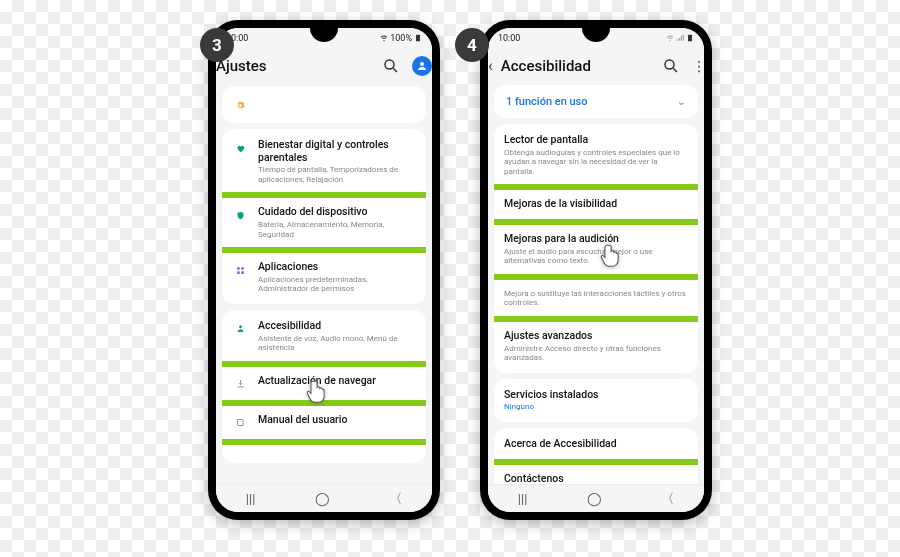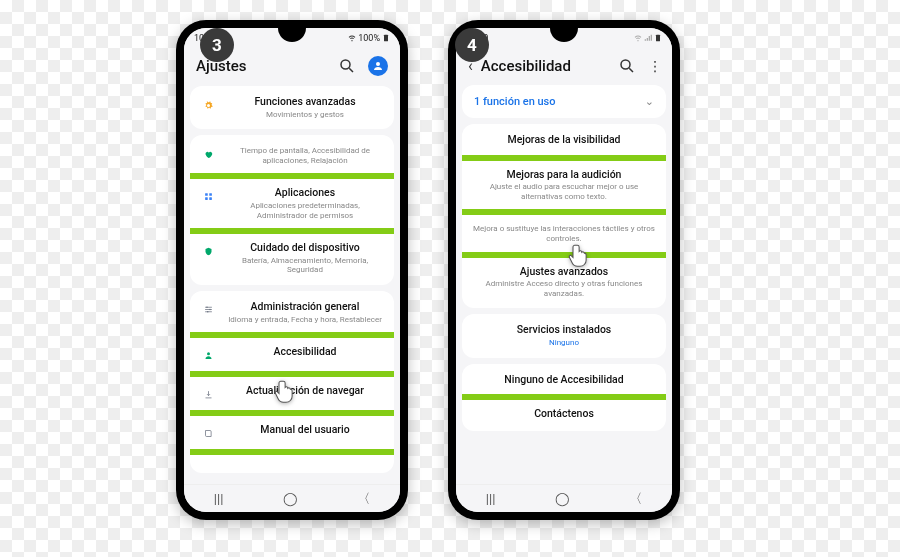--- a/index.html
+++ b/index.html
@@ -7,21 +7,21 @@
       width:900px; height:557px;
       background-image:
         linear-gradient(45deg,#eee 25%,transparent 25%),
         linear-gradient(-45deg,#eee 25%,transparent 25%),
         linear-gradient(45deg,transparent 75%,#eee 75%),
         linear-gradient(-45deg,transparent 75%,#eee 75%);
       background-size:24px 24px;
       background-position:0 0,0 12px,12px -12px,-12px 0;
       position:relative;
     }
-    .stage { position:absolute; left:176px; top:20px; display:flex; gap:40px;text-align:center; }
+    .stage { position:absolute; left:208px; top:20px; display:flex; gap:40px; }
     .step-badge {
       position:absolute; width:34px; height:34px; border-radius:50%;
       background:#3a3a3a; color:#fff; display:flex; align-items:center; justify-content:center;
       font-weight:700; font-size:17px; z-index:10;
     }
     .badge-3 { left:200px; top:28px; }
     .badge-4 { left:455px; top:28px; }
     .phone {
       width:232px; height:500px; background:#000; border-radius:30px; padding:8px;
       box-shadow:0 4px 14px rgba(0,0,0,.25); position:relative;
@@ -35,21 +35,21 @@
       width:28px; height:14px; background:#000; border-radius:0 0 14px 14px; z-index:5;
     }
     .status-bar {
       height:20px; display:flex; justify-content:space-between; align-items:center;
       padding:0 10px; font-size:9px; color:#222; background:#f5f5f7;
     }
     .status-right { display:flex; align-items:center; gap:2px; }
     .status-right svg { width:8px; height:8px; }
     .header {
       display:flex; align-items:center; justify-content:space-between;
-      padding:8px 12px 10px; background:#f5f5f7;
+      padding:8px 0 10px; background:#f5f5f7;
     }
     .header-left { display:flex; align-items:center; gap:8px; }
     .header-title { font-size:15px; font-weight:500; color:#111; }
     .header-actions { display:flex; align-items:center; gap:12px; }
     .icon-btn { width:18px; height:18px; display:flex; align-items:center; justify-content:center; }
     .avatar { width:20px; height:20px; border-radius:50%; background:#1a73e8; display:flex; align-items:center; justify-content:center; }
     .avatar svg { width:12px; height:12px; fill:#fff; }
     .content { flex:1; overflow:hidden; padding:0 6px; }
     .card {
       background:#fff; border-radius:12px; margin-bottom:6px; padding:2px 0;
@@ -131,97 +131,79 @@
       <div class="content" id="p1-content">
           <div class="card">
             <div class="row">
               <div class="row-icon">
                 <div class="ci" style="color:#f5a623">
                   <svg viewBox="0 0 24 24" fill="currentColor">
                     <path d="M12 8a4 4 0 100 8 4 4 0 000-8zm9 4l2 1-1 3-2-1a8 8 0 01-2 2l1 2-3 1-1-2h-3l-1 2-3-1 1-2a8 8 0 01-2-2l-2 1-1-3 2-1v-3l-2-1 1-3 2 1a8 8 0 012-2L7 2l3-1 1 2h3l1-2 3 1-1 2a8 8 0 012 2l2-1 1 3-2 1z"></path>
                   </svg>
                 </div>
               </div>
-              <div class="row-body">
-                <div class="row-title">Funciones avanzadas</div>
-                <div class="row-sub">Movimientos y gestos</div>
-              </div>
             </div>
           </div>
           <div class="card">
             <div class="row">
               <div class="row-icon">
                 <div class="ci" style="color:#00a86b">
                   <svg viewBox="0 0 24 24" fill="currentColor">
                     <path d="M12 21s-8-5-8-11a5 5 0 019-3 5 5 0 019 3c0 6-8 11-8 11z"></path>
                   </svg>
                 </div>
               </div>
               <div class="row-body">
-                <div class="row-sub">Tiempo de pantalla, Accesibilidad de aplicaciones, Relajación</div>
+                <div class="row-title">Bienestar digital y controles parentales</div>
+                <div class="row-sub">Tiempo de pantalla, Temporizadores de aplicaciones, Relajación</div>
+              </div>
+            </div>
+            <div class="row">
+              <div class="row-icon">
+                <div class="ci" style="color:#00a86b">
+                  <svg viewBox="0 0 24 24" fill="currentColor">
+                    <path d="M12 2l8 3v6c0 5-3 9-8 11-5-2-8-6-8-11V5z"></path>
+                  </svg>
+                </div>
+              </div>
+              <div class="row-body">
+                <div class="row-title">Cuidado del dispositivo</div>
+                <div class="row-sub">Batería, Almacenamiento, Memoria, Seguridad</div>
               </div>
             </div>
             <div class="row">
               <div class="row-icon">
                 <div class="ci" style="color:#3b82f6">
                   <svg viewBox="0 0 24 24" fill="currentColor">
                     <rect x="3" y="3" width="7" height="7" rx="1"></rect>
                     <rect x="14" y="3" width="7" height="7" rx="1"></rect>
                     <rect x="3" y="14" width="7" height="7" rx="1"></rect>
                     <rect x="14" y="14" width="7" height="7" rx="1"></rect>
                   </svg>
                 </div>
               </div>
               <div class="row-body">
                 <div class="row-title">Aplicaciones</div>
                 <div class="row-sub">Aplicaciones predeterminadas, Administrador de permisos</div>
               </div>
             </div>
-            <div class="row">
-              <div class="row-icon">
-                <div class="ci" style="color:#00a86b">
-                  <svg viewBox="0 0 24 24" fill="currentColor">
-                    <path d="M12 2l8 3v6c0 5-3 9-8 11-5-2-8-6-8-11V5z"></path>
-                  </svg>
-                </div>
-              </div>
-              <div class="row-body">
-                <div class="row-title">Cuidado del dispositivo</div>
-                <div class="row-sub">Batería, Almacenamiento, Memoria, Seguridad</div>
-              </div>
-            </div>
           </div>
           <div class="card">
             <div class="row">
               <div class="row-icon">
-                <div class="ci" style="color:#6b7280">
-                  <svg viewBox="0 0 24 24" fill="currentColor">
-                    <path d="M3 6h18M3 12h18M3 18h18" stroke-width="2" stroke="currentColor" fill="none"></path>
-                    <circle cx="8" cy="6" r="2"></circle>
-                    <circle cx="16" cy="12" r="2"></circle>
-                    <circle cx="10" cy="18" r="2"></circle>
-                  </svg>
-                </div>
-              </div>
-              <div class="row-body">
-                <div class="row-title">Administración general</div>
-                <div class="row-sub">Idioma y entrada, Fecha y hora, Restablecer</div>
-              </div>
-            </div>
-            <div class="row">
-              <div class="row-icon">
                 <div class="ci" style="color:#00a86b">
                   <svg viewBox="0 0 24 24" fill="currentColor">
                     <circle cx="12" cy="7" r="4"></circle>
                     <path d="M4 21c0-4 4-7 8-7s8 3 8 7z"></path>
                   </svg>
                 </div>
               </div>
               <div class="row-body">
                 <div class="row-title">Accesibilidad</div>
+                <div class="row-sub">Asistente de voz, Audio mono, Menú de asistencia</div>
               </div>
             </div>
             <div class="row">
               <div class="row-icon">
                 <div class="ci" style="color:#6b7280">
                   <svg viewBox="0 0 24 24" fill="currentColor">
                     <path d="M12 3v12m0 0l-4-4m4 4l4-4M4 21h16" stroke="currentColor" stroke-width="2" fill="none"></path>
                   </svg>
                 </div>
               </div>
@@ -292,20 +274,26 @@
       </div>
       <div class="content">
         <div class="banner">
           <span class="banner-text">1 función en uso</span>
           <span class="chev-down">⌄</span>
         </div>
         <div id="p2-content">
             <div class="card">
               <div class="row">
                 <div class="row-body">
+                  <div class="row-title">Lector de pantalla</div>
+                  <div class="row-sub">Obtenga audioguías y controles especiales que lo ayudan a navegar sin la necesidad de ver la pantalla.</div>
+                </div>
+              </div>
+              <div class="row">
+                <div class="row-body">
                   <div class="row-title">Mejoras de la visibilidad</div>
                 </div>
               </div>
               <div class="row">
                 <div class="row-body">
                   <div class="row-title">Mejoras para la audición</div>
                   <div class="row-sub">Ajuste el audio para escuchar mejor o use alternativas como texto.</div>
                 </div>
               </div>
               <div class="row">
@@ -324,21 +312,21 @@
               <div class="row">
                 <div class="row-body">
                   <div class="row-title">Servicios instalados</div>
                   <div class="row-sub blue">Ninguno</div>
                 </div>
               </div>
             </div>
             <div class="card">
               <div class="row">
                 <div class="row-body">
-                  <div class="row-title">Ninguno de Accesibilidad</div>
+                  <div class="row-title">Acerca de Accesibilidad</div>
                 </div>
               </div>
               <div class="row">
                 <div class="row-body">
                   <div class="row-title">Contáctenos</div>
                 </div>
               </div>
             </div>
           </div>
       </div>

